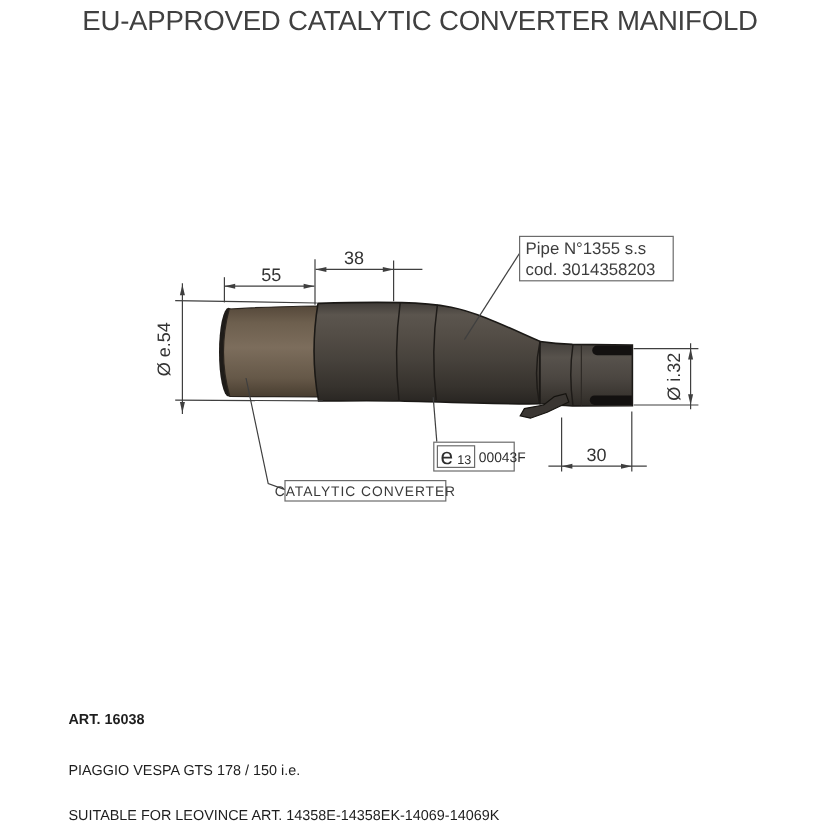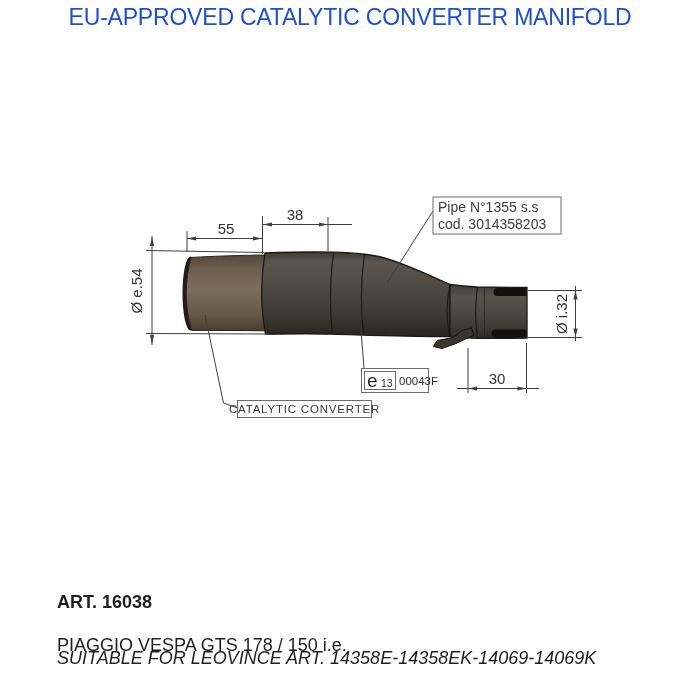--- a/index.html
+++ b/index.html
@@ -2,27 +2,27 @@
 <html><head>
 <meta charset="utf-8">
 <style>
   html,body{margin:0;padding:0;}
   body{
     width:700px;height:700px;position:relative;background:#ffffff;
     font-family:"Liberation Sans", sans-serif;overflow:hidden;
   }
   .page-title{
     position:absolute;top:4px;left:0;right:0;text-align:center;
-    font-size:23px;letter-spacing:-0.2px;color:#1d4ed8;font-weight:normal;
+    font-size:23px;letter-spacing:-0.2px;color:#404040;font-weight:normal;
   }
   .drawing-svg{position:absolute;top:0;left:0;}
-  .footer-line{position:absolute;left:57px;color:#1e1e1e;font-size:18px;white-space:nowrap;}
+  .footer-line{position:absolute;left:57px;color:#1e1e1e;font-size:12px;white-space:nowrap;}
   .footer-art{top:592px;font-weight:bold;}
   .footer-model{top:635px;}
-  .footer-suitable{top:648px;font-style:italic;}
+  .footer-suitable{top:672px;}
   .dim-text{font-size:15px;fill:#333;}
   .label-text{font-size:14px;fill:#3d3d3d;}
   .cat-text{font-size:11.5px;fill:#3a3a3a;letter-spacing:0.8px;}
   .box{fill:#ffffff;stroke:#6b6b6b;stroke-width:1;}
   .thin{stroke:#3f3f3f;stroke-width:1;fill:none;}
   .arrow{fill:#3f3f3f;stroke:none;}
   .seam{stroke:#1e1b18;stroke-width:1.2;fill:none;}
 </style>
 </head>
 <body>

